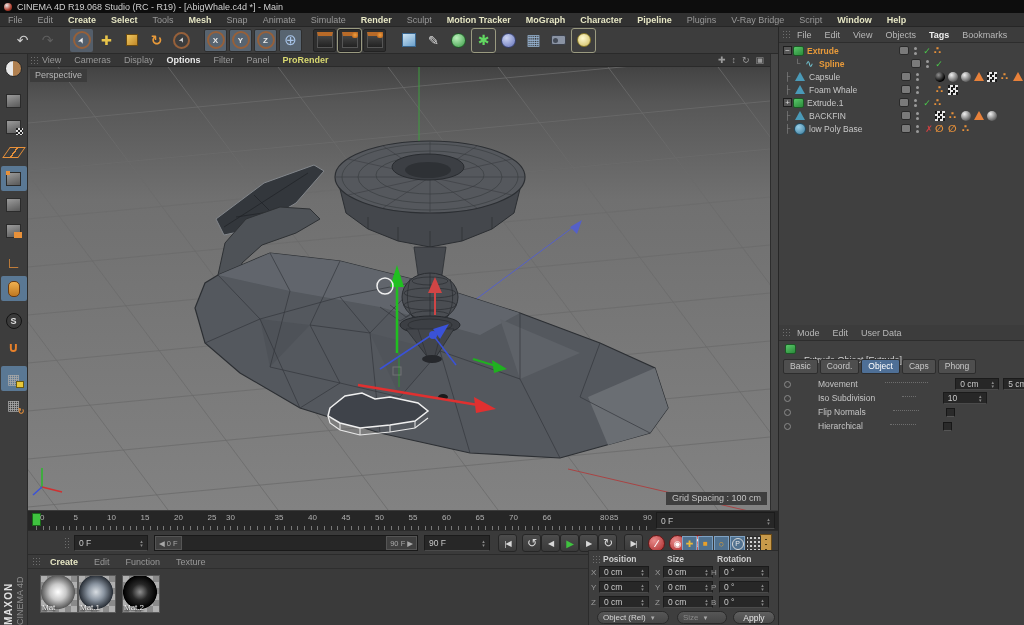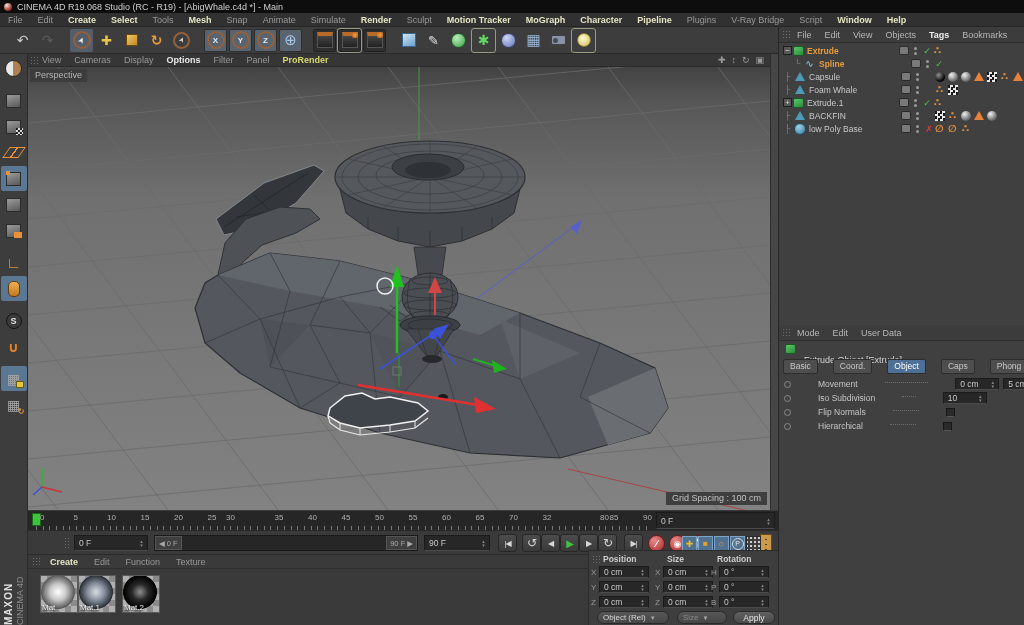--- a/index.html
+++ b/index.html
@@ -116,21 +116,21 @@
 .t-triangle::before { content:""; width:0; height:0; border-left:5px solid transparent; border-right:5px solid transparent; border-bottom:9px solid #e8813a; }
 .t-checker::before { content:""; width:10px; height:10px; background:repeating-conic-gradient(#e8e8e8 0 25%,#1a1a1a 0 50%) 0 0/5px 5px; }
 .t-phong::before { content:"∴"; color:#e8913a; font-size:10px; font-weight:bold; }
 .t-forbidden::before { content:"∅"; color:#e8913a; font-size:10px; font-weight:bold; }
 
 
 #am { position:absolute; left:0; top:298px; width:100%; }
 #am-title { display:flex; align-items:center; gap:5px; height:16px; padding-left:6px; }
 #am-title .ic-extrude { flex:none; }
 #am-title span { font-size:9px; color:#d0d0d0;margin-top:21px; }
-#am-tabs { display:flex; gap:15px; padding:2px 4px 3px; }
+#am-tabs { display:flex; gap:2px; padding:2px 4px 3px; }
 .tab { background:#4e4e4e; border:1px solid #2d2d2d; border-radius:2px; color:#c8c8c8; font-size:8.5px; padding:1px 6px 2px; }
 .tab.active { background:#4e6f96; color:#fff; }
 #am-section { height:13px; background:linear-gradient(#525252,#434343); border-bottom:1px solid #303030; font-size:9px; font-weight:bold; color:#dcdcdc; padding-left:5px; display:flex; align-items:center; }
 .prop { display:flex; align-items:center; height:14px; padding-left:5px;gap:23px; }
 .adot { width:7px; height:7px; border:1px solid #8a8a8a; border-radius:50%; flex:none; margin-right:4px; }
 .plbl { font-size:8.5px; color:#c4c4c4; white-space:nowrap; }
 .pleader { flex:none; border-bottom:1px dotted #6e6e6e; margin:0 4px 3px 4px; }
 .pfields { display:flex; gap:4px; }
 .fld { background:#272727; border:1px solid #1b1b1b; border-bottom-color:#4a4a4a; height:12px; display:flex; align-items:center; padding:0 2px 0 4px; color:#c8c8c8; font-size:8.5px; }
 .fld .v { flex:1; white-space:nowrap; }
@@ -622,21 +622,21 @@
         <span class="tick" style="left: 179.5px;">25</span>
         <span class="tick" style="left: 198px;">30</span>
         <span class="tick" style="left: 246.5px;">35</span>
         <span class="tick" style="left: 280px;">40</span>
         <span class="tick" style="left: 313.5px;">45</span>
         <span class="tick" style="left: 347px;">50</span>
         <span class="tick" style="left: 380.5px;">55</span>
         <span class="tick" style="left: 414px;">60</span>
         <span class="tick" style="left: 447.5px;">65</span>
         <span class="tick" style="left: 481px;">70</span>
-        <span class="tick" style="left: 514.5px;">32</span>
+        <span class="tick" style="left: 514.5px;">66</span>
         <span class="tick" style="left: 572px;">80</span>
         <span class="tick" style="left: 581.5px;">85</span>
         <span class="tick" style="left: 615px;">90</span>
       </div>
   <div class="fld" id="cur-frame">
     <span class="v">0 F</span>
         <span class="stp"></span>
   </div>
 </div>
 

